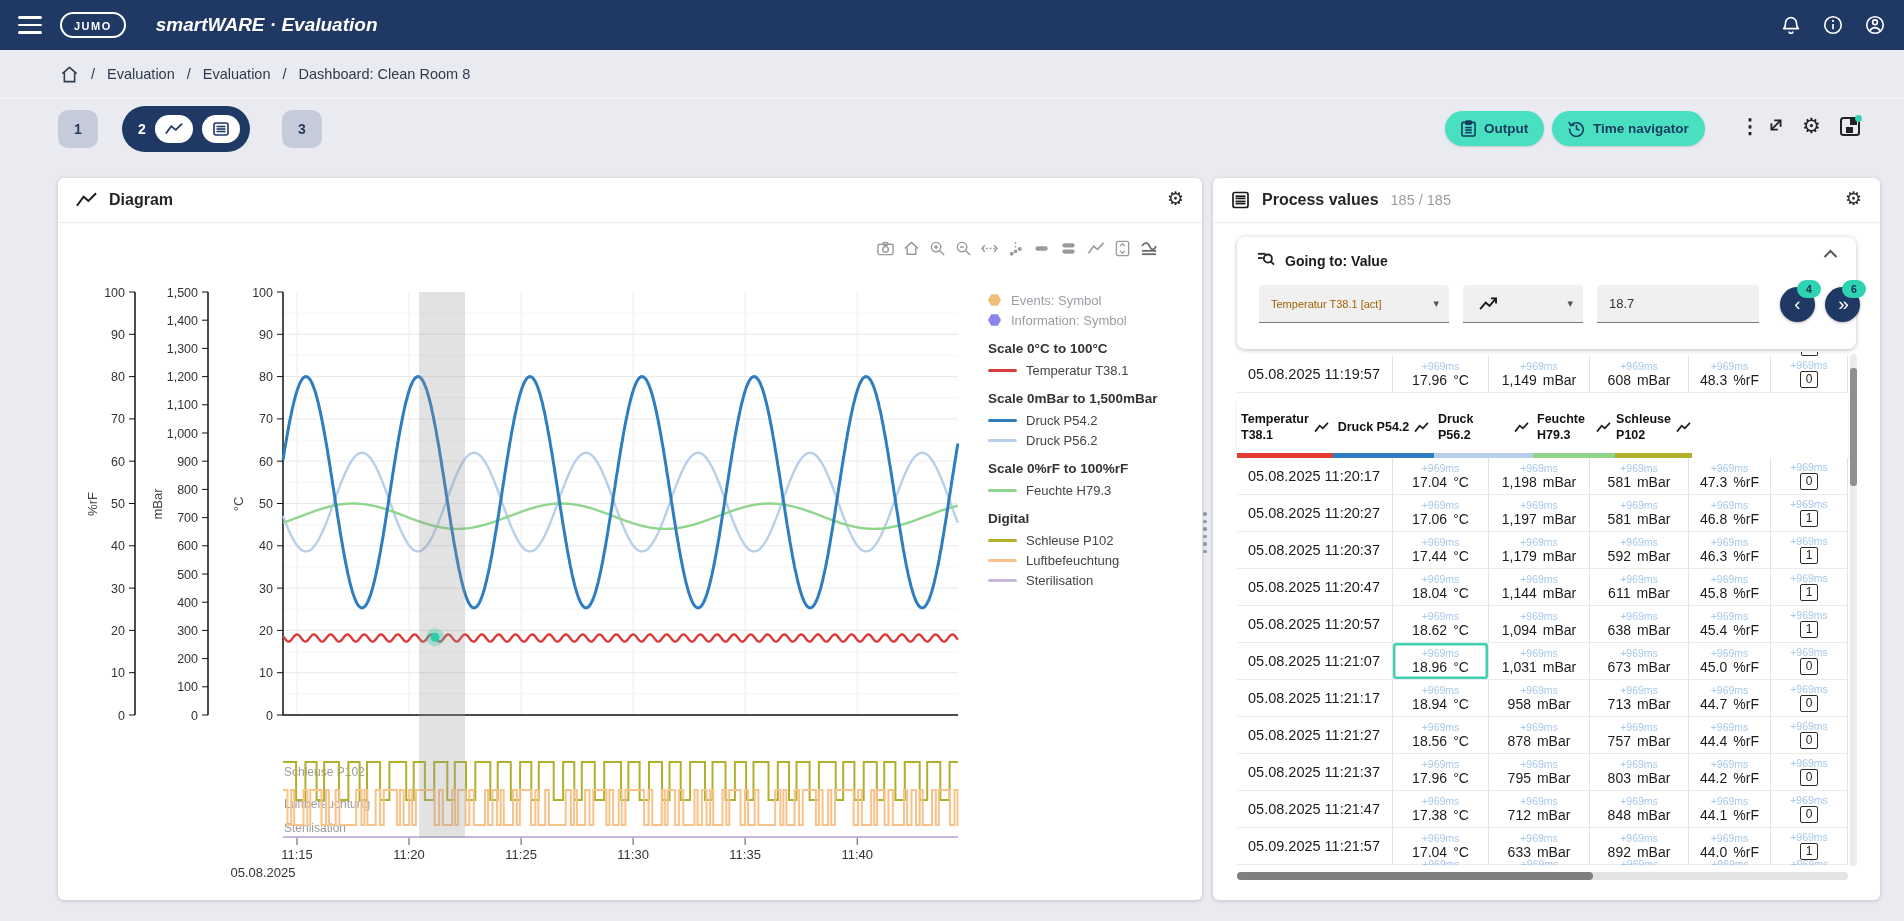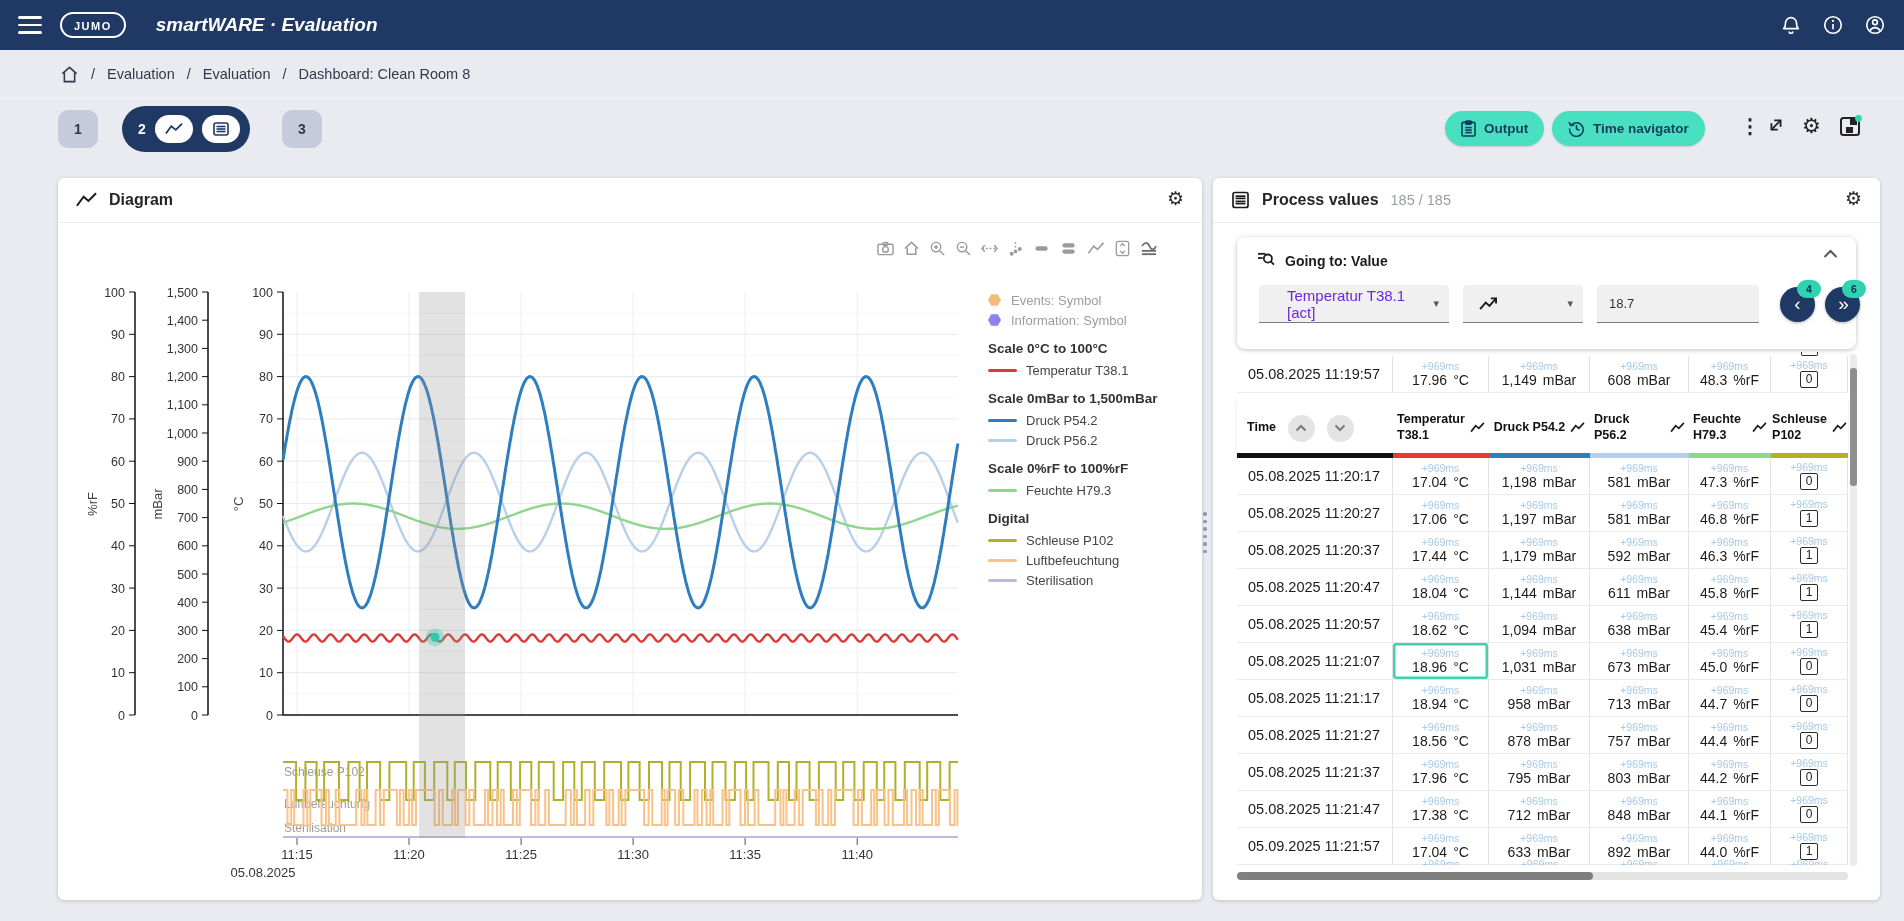--- a/index.html
+++ b/index.html
@@ -46,21 +46,21 @@
   
   .resize-dots{position:absolute;left:1203px;top:512px;display:flex;flex-direction:column;gap:4px;cursor:col-resize;}
   .resize-dots i{width:3.5px;height:3.5px;border-radius:50%;background:#8d96ad;display:block;}
   
   .filter-card{position:absolute;left:24px;top:59px;width:619px;height:112px;background:#fff;border-radius:8px;box-shadow:0 1px 5px rgba(0,0,0,.25);}
   .filter-head{position:absolute;left:20px;top:14px;display:flex;align-items:center;gap:10px;}
   .filter-label{font-size:14px;font-weight:bold;color:#1c1c1c;}
   .filter-collapse{position:absolute;right:18px;top:12px;cursor:pointer;display:flex;}
   .filter-row{position:absolute;left:22px;top:48px;display:flex;align-items:center;}
   .f-select{height:37px;background:#f0f0f0;border-bottom:1px solid #7a7a7a;border-radius:4px 4px 0 0;display:flex;align-items:center;cursor:pointer;}
-  .f-select .txt{font-size:15px;color:#6d28d9;margin-left:28px;}
+  .f-select .txt{font-size:11px;color:#a16207;margin-left:12px;}
   .f-caret{margin-left:auto;margin-right:10px;color:#555;font-size:11px;}
   .f-input{height:37px;background:#f0f0f0;border-bottom:1px solid #7a7a7a;border-radius:4px 4px 0 0;display:flex;align-items:center;}
   .f-input .txt{font-size:13px;color:#333;margin-left:12px;}
   .circ-btn{position:relative;width:35px;height:35px;border-radius:50%;background:#1f3864;color:#fff;display:flex;align-items:center;justify-content:center;cursor:pointer;box-shadow:0 1px 3px rgba(0,0,0,.3);}
   .circ-btn .ch{font-size:19px;line-height:1;margin-top:-2px;}
   .badge{position:absolute;right:-6px;top:-7px;min-width:18px;height:18px;border-radius:9px;background:#2fd3b2;color:#14324f;font-size:10.5px;font-weight:bold;display:flex;align-items:center;justify-content:center;padding:0 3px;}
   
   .tblzone{position:absolute;left:24px;top:174px;width:611px;}
   .pre-rows{position:absolute;left:0;top:0;width:611px;height:41px;overflow:hidden;}
   .thead{position:absolute;left:0;top:46px;width:611px;height:60px;background:#fff;display:flex;box-shadow:0 2px 3px rgba(0,0,0,.12);}
@@ -564,34 +564,20 @@
               <span class="offset">+969ms</span>
               <span class="vline">48.3<span class="unit">%rF</span></span>
             </div>
             <div class="tcell" style="width:77px">
               <span class="offset">+969ms</span>
               <span class="dbox">0</span>
             </div>
           </div>
       </div>
         <div class="thead">
-          <div class="th" style="width:156px;align-items:center;padding-left:10px;box-sizing:border-box;gap:12px;">
-            <span class="lbl">Time</span>
-            <span class="sortbtn">
-              <svg width="12" height="8" viewBox="0 0 12 8" fill="none" stroke="#7a7a7a" stroke-width="2">
-                <polyline points="1.5,6.5 6,2 10.5,6.5"></polyline>
-              </svg>
-            </span>
-            <span class="sortbtn">
-              <svg width="12" height="8" viewBox="0 0 12 8" fill="none" stroke="#7a7a7a" stroke-width="2">
-                <polyline points="1.5,1.5 6,6 10.5,1.5"></polyline>
-              </svg>
-            </span>
-            <span class="bar" style="background:#111111"></span>
-          </div>
           <div class="th" style="width:96px;align-items:center;justify-content:center;gap:5px;padding:0 4px;box-sizing:border-box;">
             <span class="lbl">Temperatur T38.1</span>
             <span><svg width="15" height="11" viewBox="0 0 16 12" fill="none" stroke="#1b1b1b" stroke-width="1.8">
                 <polyline points="1,10.5 6,4 9.5,7 15,1"></polyline>
               </svg></span>
             <span class="bar" style="background:#e23b32"></span>
           </div>
           <div class="th" style="width:101px;align-items:center;justify-content:center;gap:5px;padding:0 4px;box-sizing:border-box;">
             <span class="lbl">Druck P54.2</span>
             <span><svg width="15" height="11" viewBox="0 0 16 12" fill="none" stroke="#1b1b1b" stroke-width="1.8">

